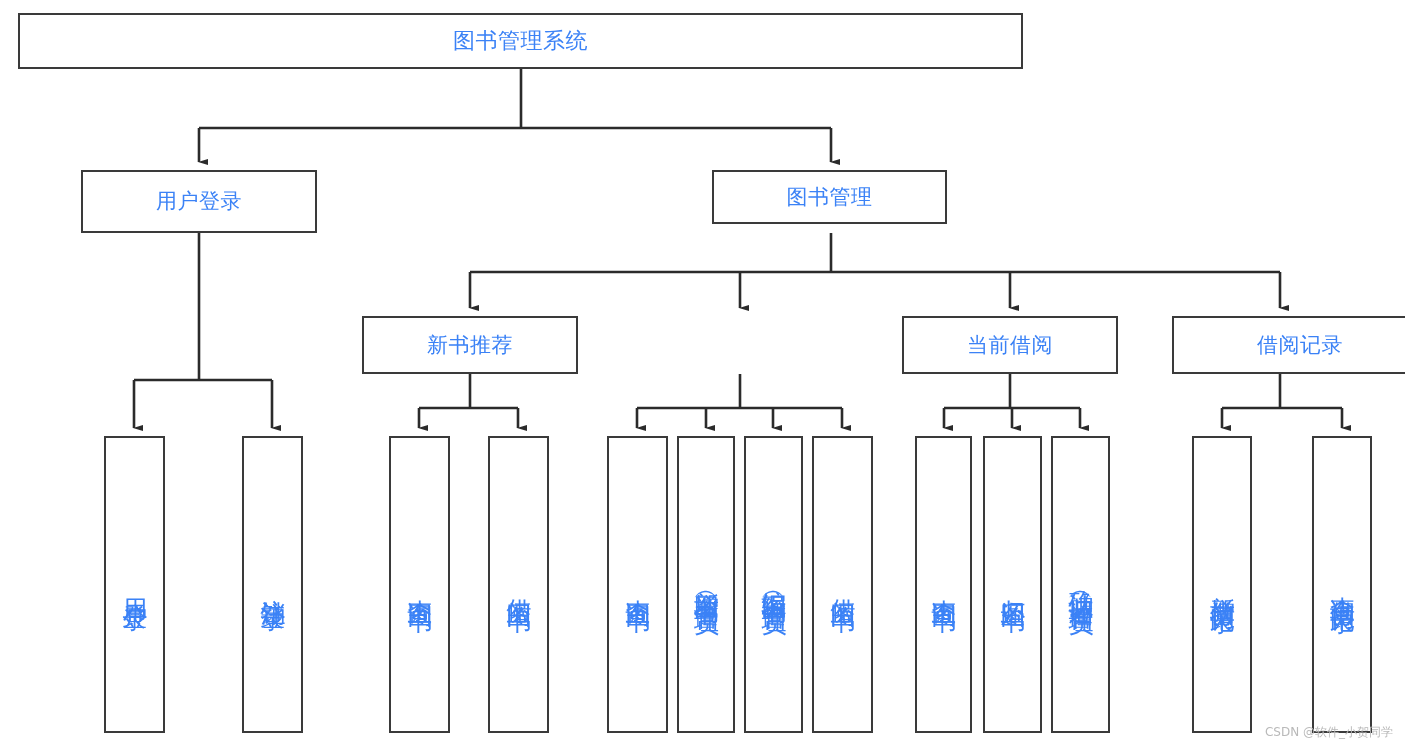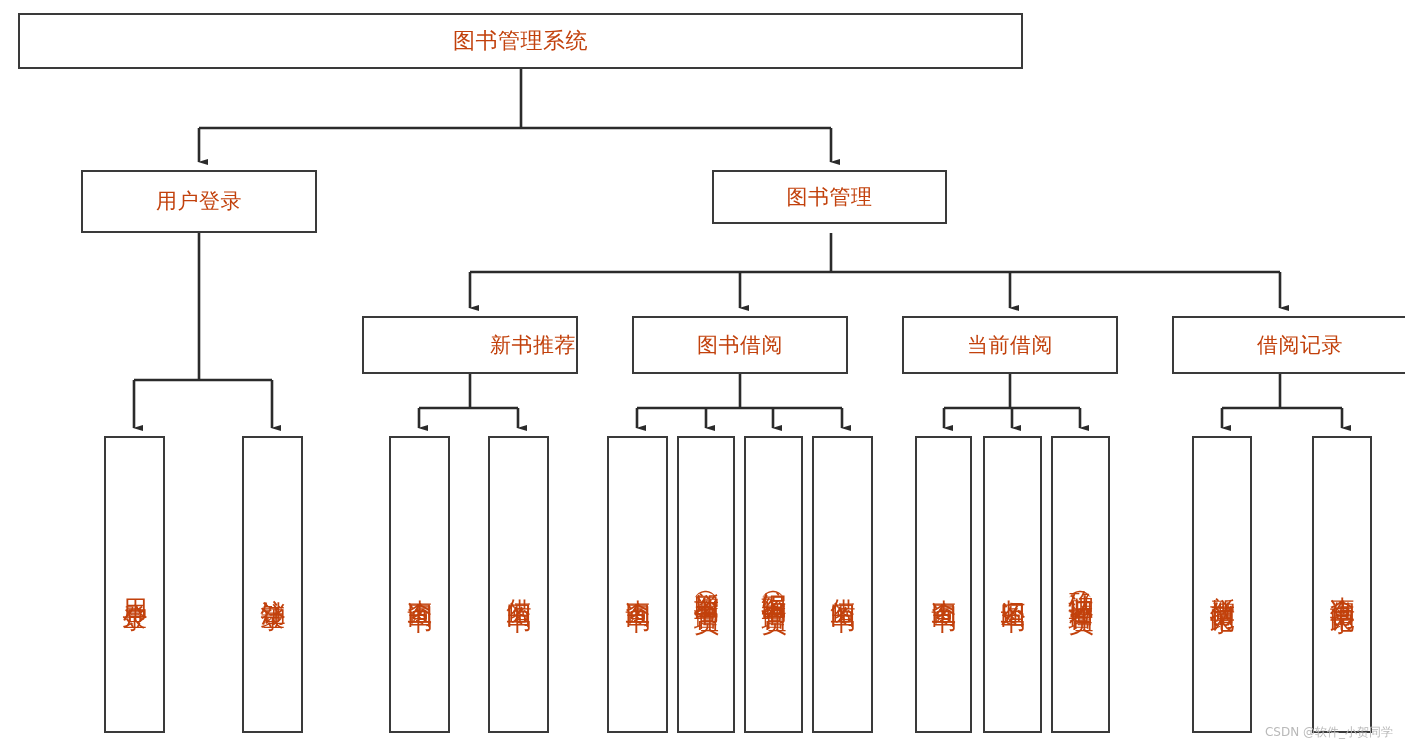--- a/index.html
+++ b/index.html
@@ -33,21 +33,21 @@
     background: #ffffff;
     border: 2px solid #3a3a3a;
     display: flex;
     align-items: center;
     justify-content: center;
     color: #262626;
   }
   .node-label {
     display: block;
     text-align: center;
-    color: #c2410c;
+    color: #3b82f6;
     line-height: 1.18;
   }
   
   .node.horiz .node-label {
     font-size: 21px;
     letter-spacing: 0.5px;
     white-space: nowrap;
   }
   .node.root .node-label {
     font-size: 22px;
@@ -136,25 +136,22 @@
     <span class="node-label">图书管理系统</span>
   </div>
 
   <div class="node horiz" style="left: 81px; top: 170px; width: 236px; height: 63px;">
     <span class="node-label">用户登录</span>
   </div>
   <div class="node horiz" style="left: 712px; top: 170px; width: 235px; height: 54px;">
     <span class="node-label">图书管理</span>
   </div>
 
-  <div class="node horiz" style="left: 362px; top: 316px; width: 216px; height: 58px; justify-content: flex-end;">
+  <div class="node horiz" style="left: 362px; top: 316px; width: 216px; height: 58px;">
     <span class="node-label">新书推荐</span>
-  </div>
-  <div class="node horiz" style="left: 632px; top: 316px; width: 216px; height: 58px;">
-    <span class="node-label">图书借阅</span>
   </div>
   <div class="node horiz" style="left: 902px; top: 316px; width: 216px; height: 58px;">
     <span class="node-label">当前借阅</span>
   </div>
   <div class="node horiz" style="left: 1172px; top: 316px; width: 256px; height: 58px;">
     <span class="node-label">借阅记录</span>
   </div>
 
   <div class="node vert" style="left: 104px; top: 436px; width: 61px; height: 297px;">
     <span class="node-label">用户登录</span>

